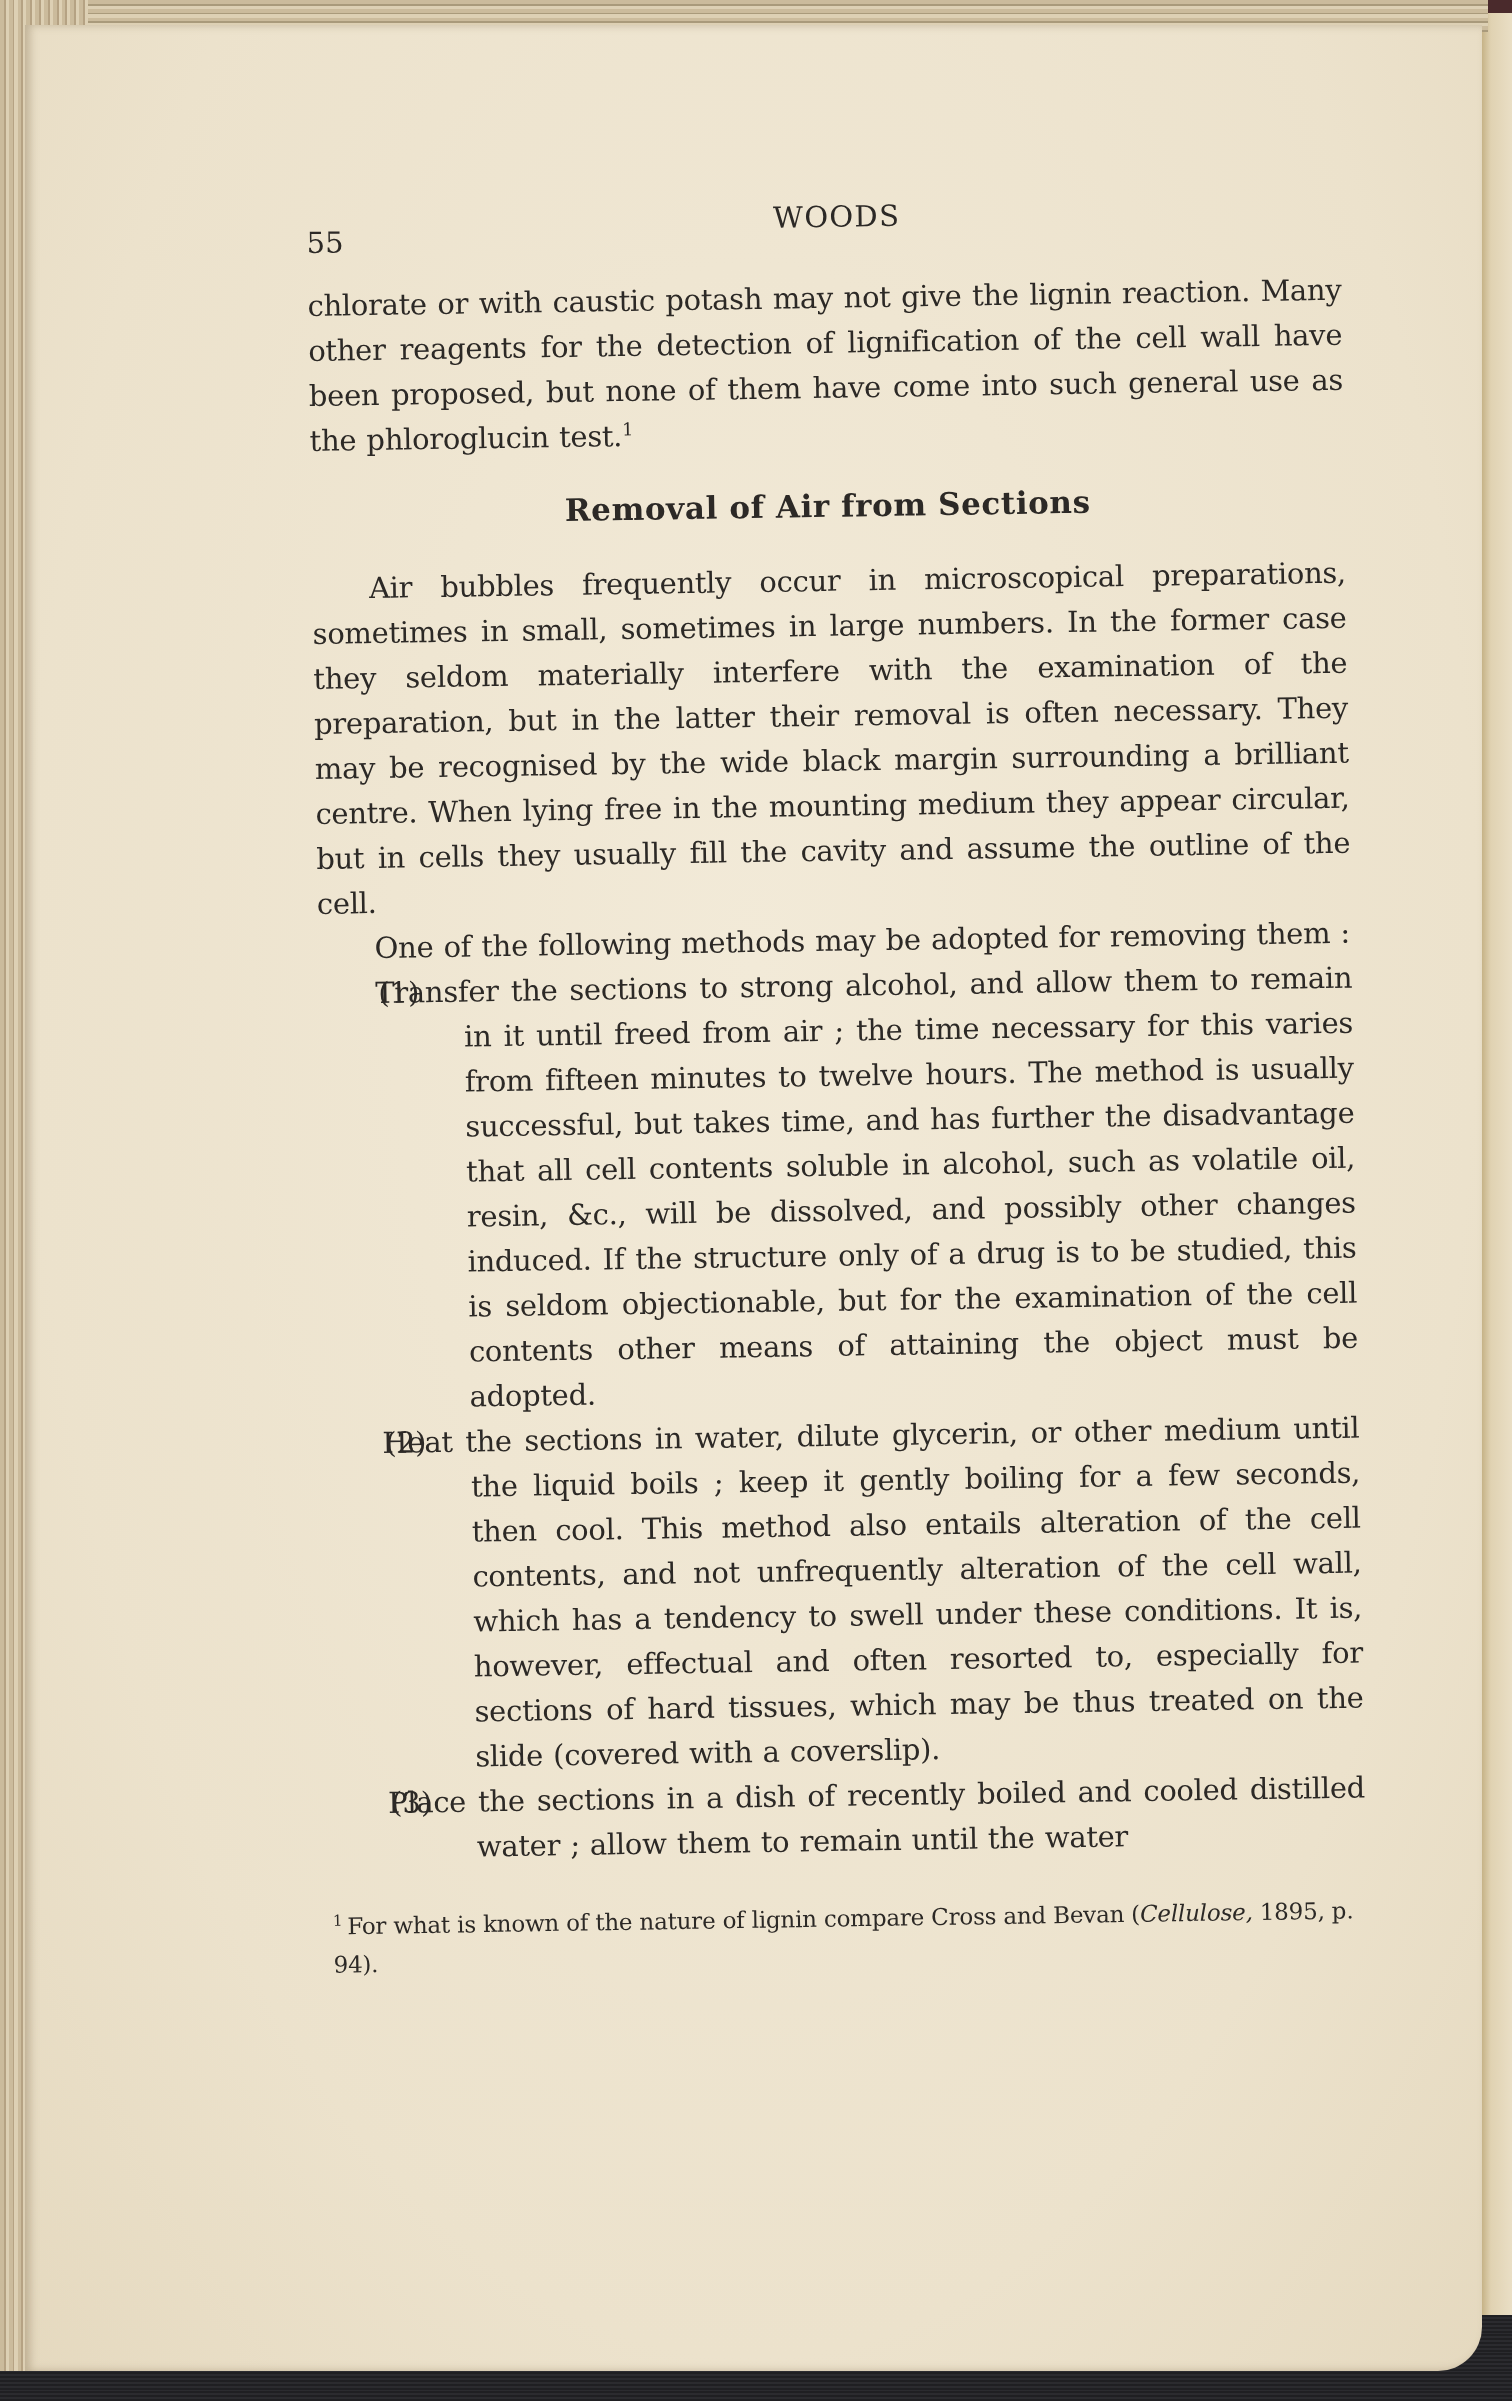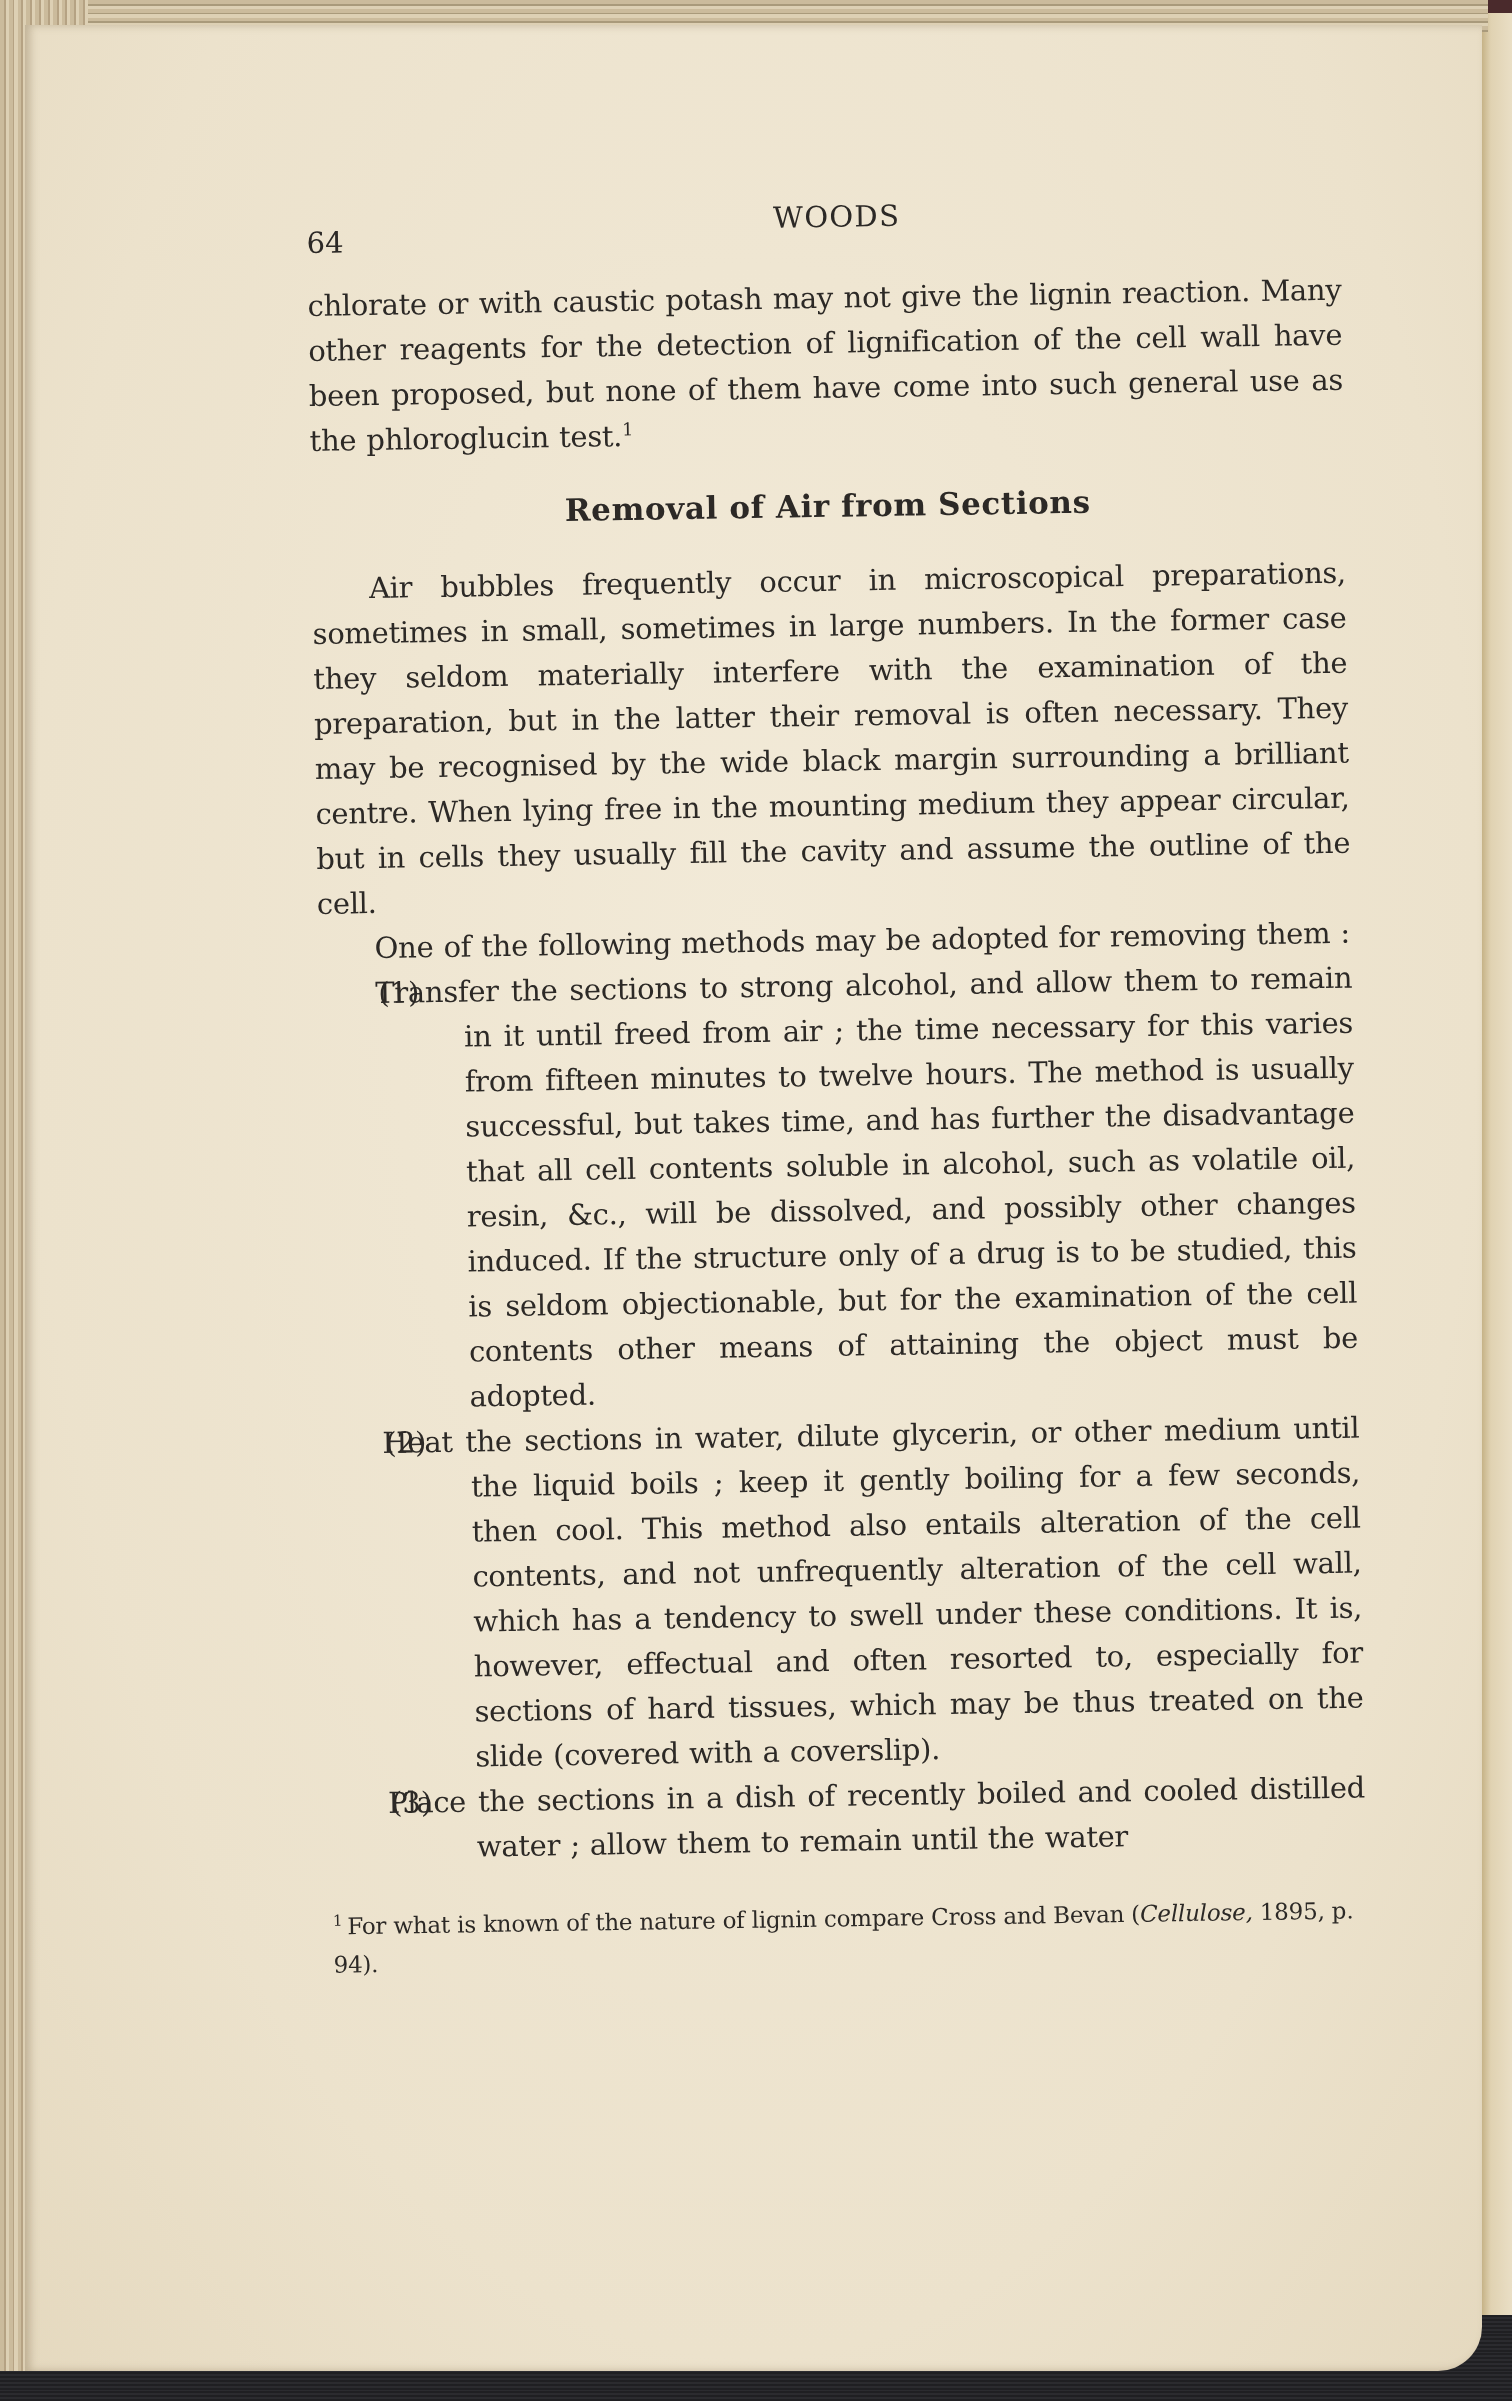--- a/index.html
+++ b/index.html
@@ -68,21 +68,21 @@
 <div class="right-edge-top"></div>
 <div class="right-edge"></div>
 <div class="top-stack"></div>
 <div class="page-stack"></div>
 
 <div class="page">
 </div>
 
 <div class="content">
   <div class="running-head">
-    <span class="page-number">64</span>
+    <span class="page-number">55</span>
     <span class="header-title">WOODS</span>
   </div>
 
   <p class="para">
     <span>chlorate or with caustic potash may not give the lignin reaction. Many other reagents for the detection of lignification of the cell wall have been proposed, but none of them have come into such general use as the phloroglucin test.</span><span class="footnote-sup">1</span>
   </p>
 
   <h2 class="section-heading">Removal of Air from Sections</h2>
 
   <p class="para indent">Air bubbles frequently occur in microscopical preparations, sometimes in small, sometimes in large numbers. In the former case they seldom materially interfere with the examination of the preparation, but in the latter their removal is often necessary. They may be recognised by the wide black margin surrounding a brilliant centre. When lying free in the mounting medium they appear circular, but in cells they usually fill the cavity and assume the outline of the cell.</p>

